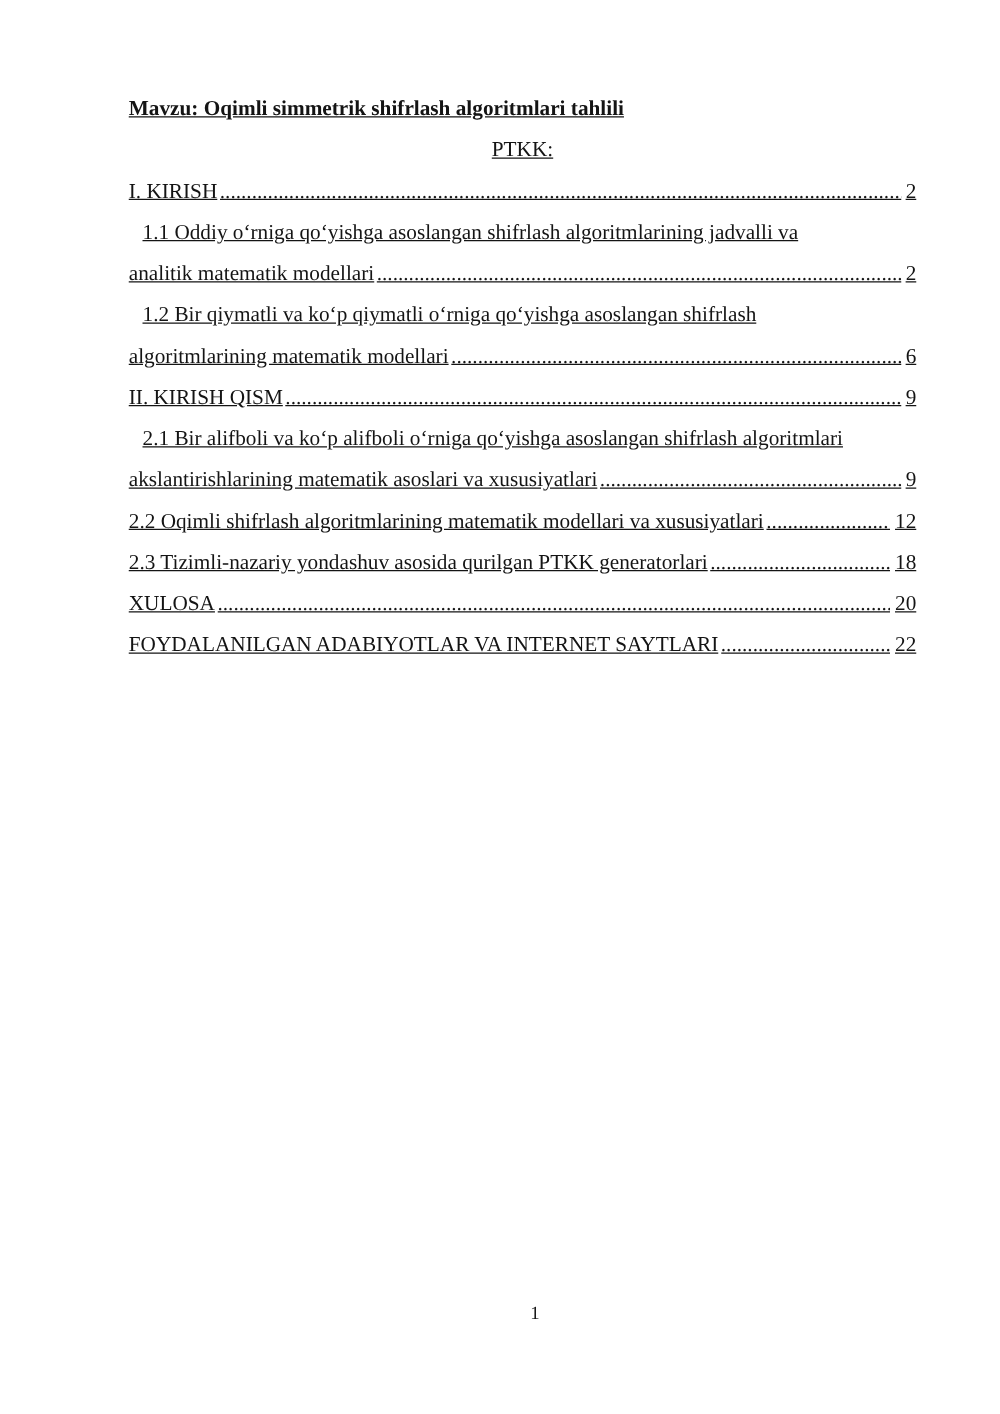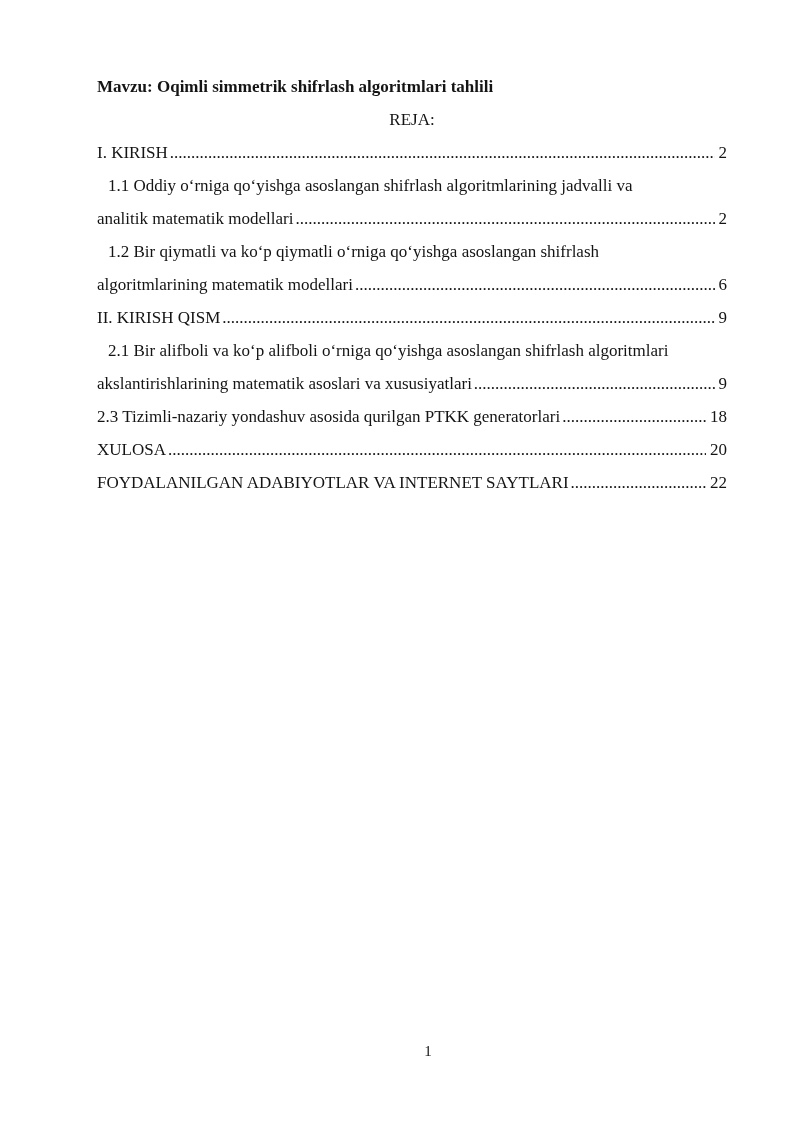--- a/index.html
+++ b/index.html
@@ -7,25 +7,26 @@
     width: 800px;
     height: 1131px;
     background: #ffffff;
     font-family: "Liberation Serif", serif;
     color: #141414;
     position: relative;
     overflow: hidden;
   }
   .content {
     position: absolute;
-    left: 97px;
+    left: 103px;
     top: 70px;
     width: 630px;
     font-size: 17px;
     line-height: 33px;
+    text-decoration: underline;
   }
   .doc-title { font-weight: bold; white-space: nowrap; }
   .toc-heading { text-align: center; }
   .toc-line { white-space: nowrap; margin-left: 11px; }
   .toc-row { display: flex; align-items: center; }
   .toc-text { flex: 0 0 auto; white-space: nowrap; }
   .toc-leader {
     flex: 1 1 auto;
     overflow: hidden;
     white-space: nowrap;
@@ -47,21 +48,21 @@
   }
 </style>
 </head>
 <body>
 
 <div class="page">
   <div class="content">
 
     <div class="doc-title">Mavzu: Oqimli simmetrik shifrlash algoritmlari tahlili</div>
 
-    <div class="toc-heading">REJA:</div>
+    <div class="toc-heading">PTKK:</div>
 
     <div class="toc-entry">
       <div class="toc-row">
         <span class="toc-text">I. KIRISH</span>
         <span class="toc-leader"></span>
         <span class="toc-page">2</span>
       </div>
     </div>
 
     <div class="toc-entry">
@@ -92,20 +93,27 @@
 
     <div class="toc-entry">
       <div class="toc-line">2.1 Bir alifboli va koʻp alifboli oʻrniga qoʻyishga asoslangan shifrlash algoritmlari</div>
       <div class="toc-row">
         <span class="toc-text">akslantirishlarining matematik asoslari va xususiyatlari</span>
         <span class="toc-leader"></span>
         <span class="toc-page">9</span>
       </div>
     </div>
 
+    <div class="toc-entry">
+      <div class="toc-row">
+        <span class="toc-text">2.2 Oqimli shifrlash algoritmlarining matematik modellari va xususiyatlari</span>
+        <span class="toc-leader"></span>
+        <span class="toc-page">12</span>
+      </div>
+    </div>
 
     <div class="toc-entry">
       <div class="toc-row">
         <span class="toc-text">2.3 Tizimli-nazariy yondashuv asosida qurilgan PTKK generatorlari</span>
         <span class="toc-leader"></span>
         <span class="toc-page">18</span>
       </div>
     </div>
 
     <div class="toc-entry">

